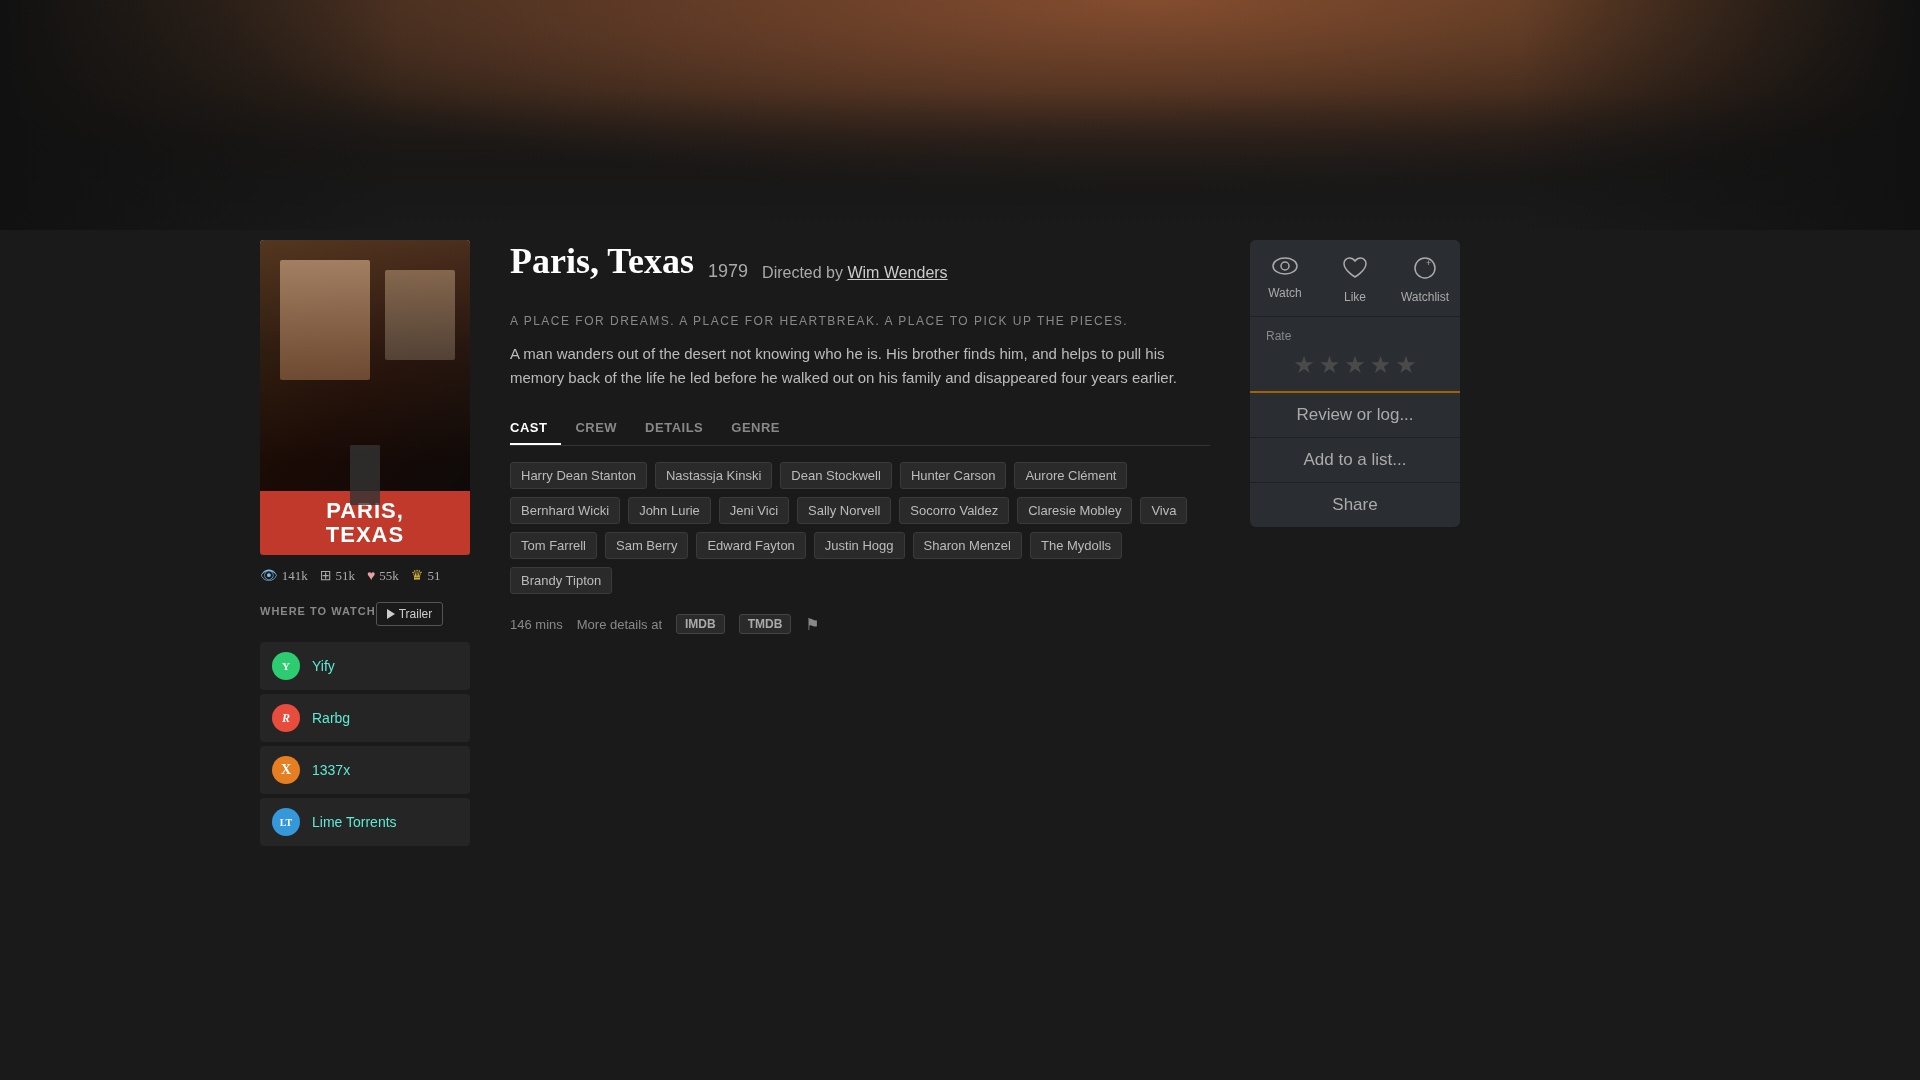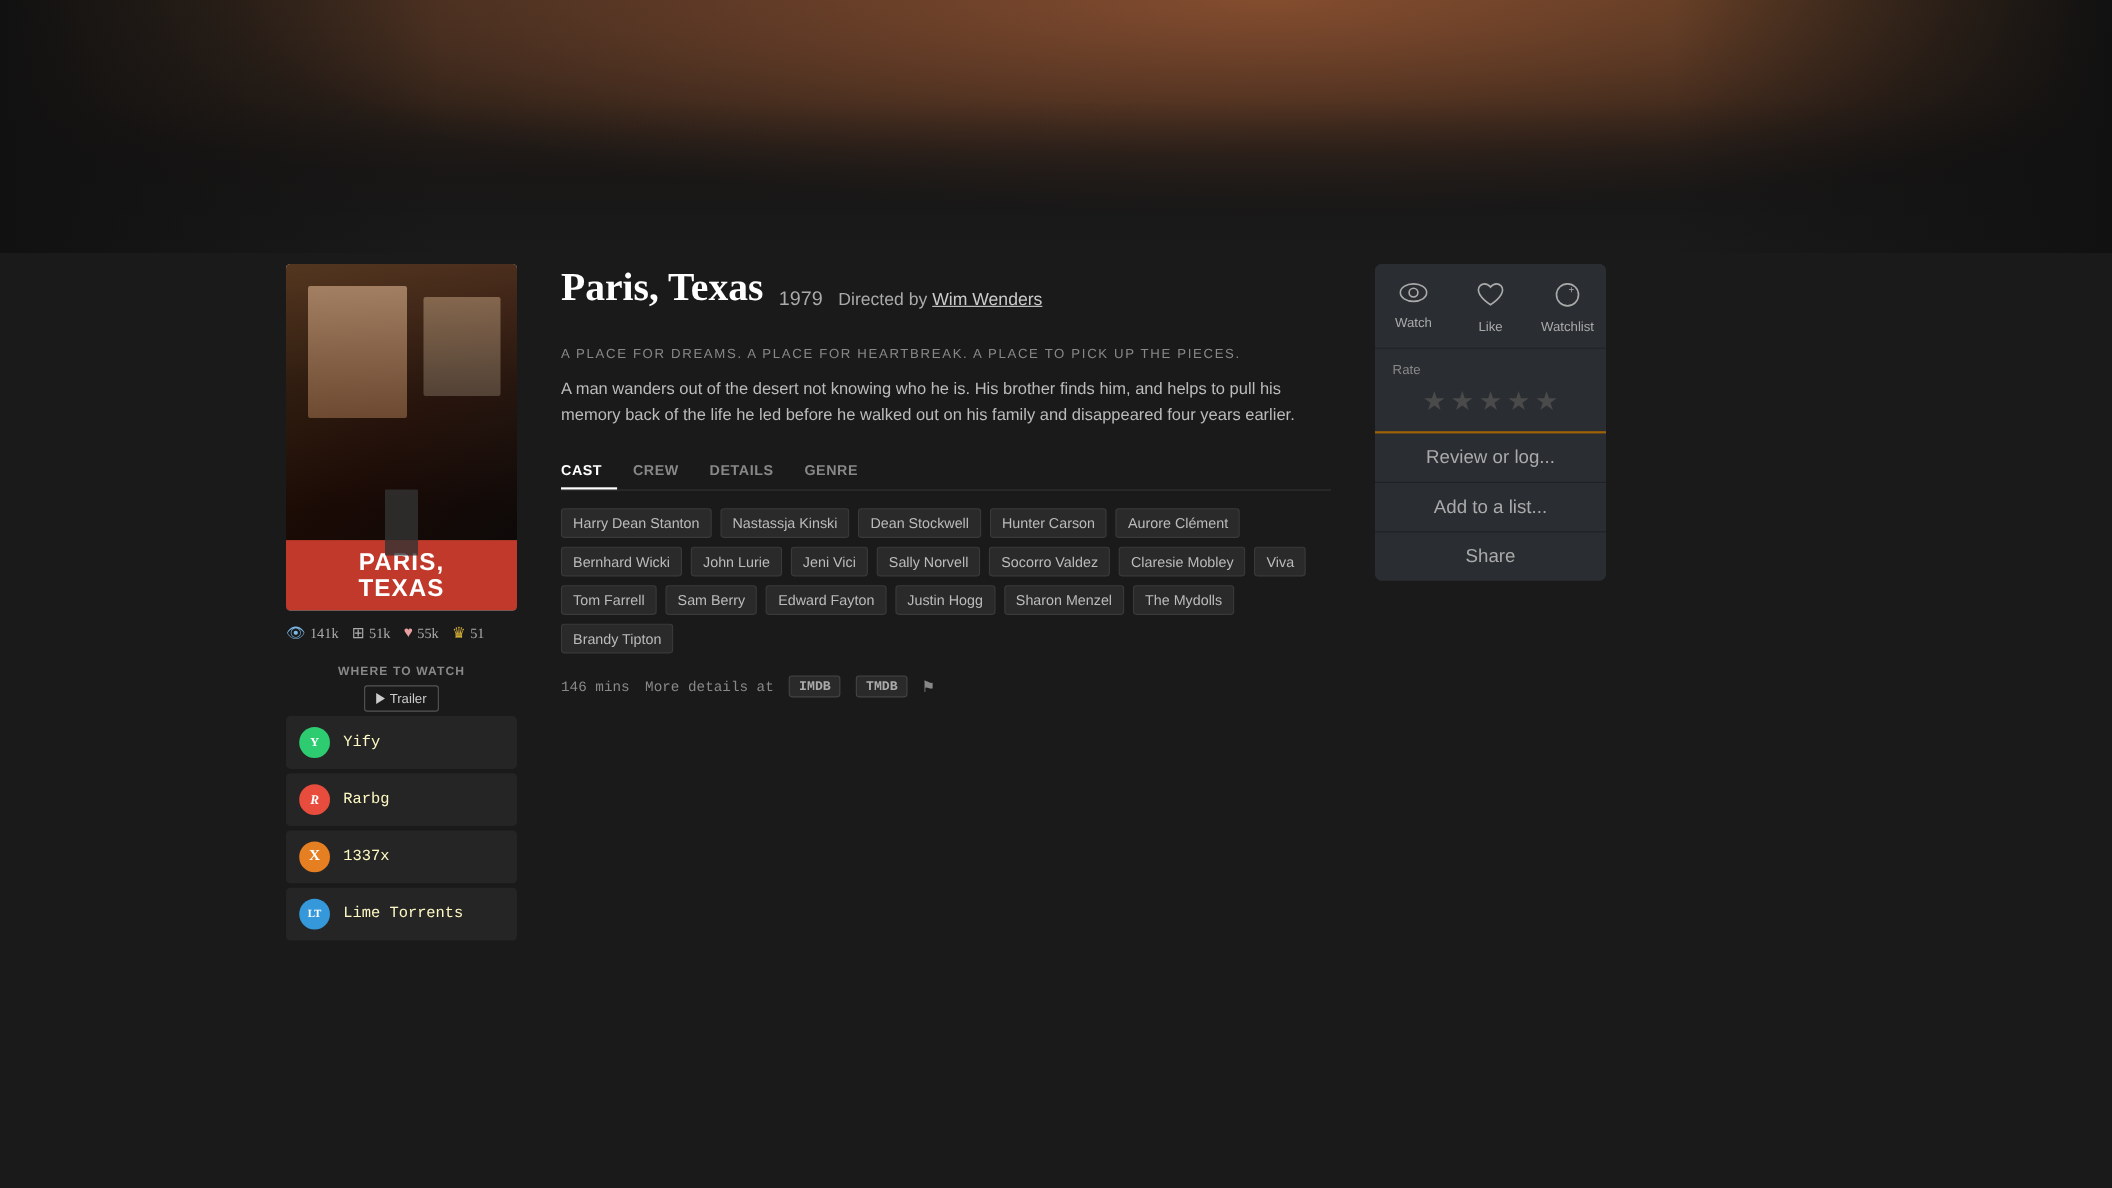--- a/index.html
+++ b/index.html
@@ -169,22 +169,21 @@
       height: 0;
       border-style: solid;
       border-width: 5px 0 5px 8px;
       border-color: transparent transparent transparent #ccc;
     }
 
     .where-header-row {
       display: flex;
       align-items: center;
       justify-content: flex-start;
-      margin-bottom: 4px;
-      flex-direction: column;
+      margin-bottom: 16px;
     }
 
     .service-item {
       display: flex;
       align-items: center;
       gap: 12px;
       padding: 10px 12px;
       background: #252525;
       border-radius: 4px;
       margin-bottom: 4px;
@@ -200,22 +199,22 @@
       font-weight: bold;
       font-size: 14px;
       flex-shrink: 0;
     }
     .service-logo.yify { background: #2ecc71; color: white; font-size: 11px; }
     .service-logo.rarbg { background: #e74c3c; color: white; font-size: 12px; font-style: italic; }
     .service-logo.x1337 { background: #e67e22; color: white; font-size: 14px; font-weight: 900; }
     .service-logo.lime { background: #3498db; color: white; font-size: 10px; font-weight: bold; }
     .service-name {
       font-size: 14px;
-      color: #fef9c3;
-      font-family: Liberation Mono, monospace;
+      color: #5eead4;
+      font-family: Liberation Sans, sans-serif;
     }
 
     
     .middle-column {
       flex: 1;
       max-width: 700px;
     }
 
     .movie-title-row {
       display: flex;
@@ -305,21 +304,21 @@
       font-family: Arial, sans-serif;
     }
 
     
     .movie-meta {
       display: flex;
       align-items: center;
       gap: 14px;
       font-size: 13px;
       color: #888;
-      font-family: Liberation Mono, monospace;
+      font-family: Liberation Sans, sans-serif;
       text-align: right;
     }
     .meta-badge {
       background: #2a2a2a;
       border: 1px solid #444;
       border-radius: 3px;
       padding: 2px 8px;
       font-size: 12px;
       color: #aaa;
       cursor: pointer;

